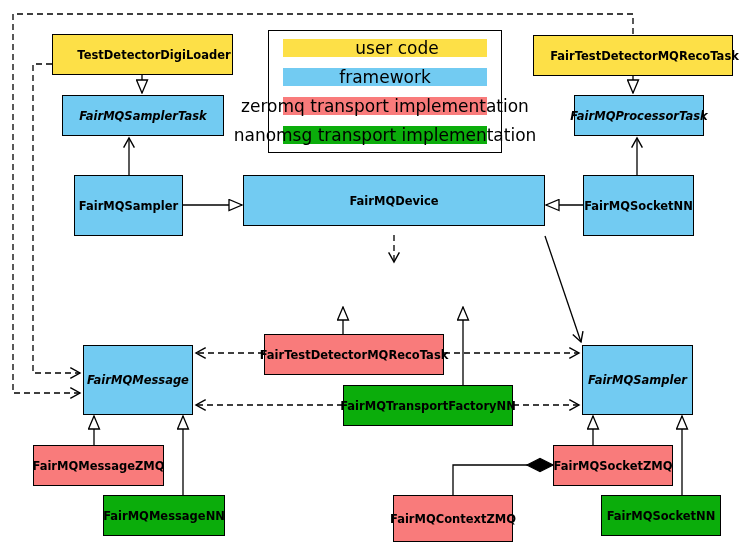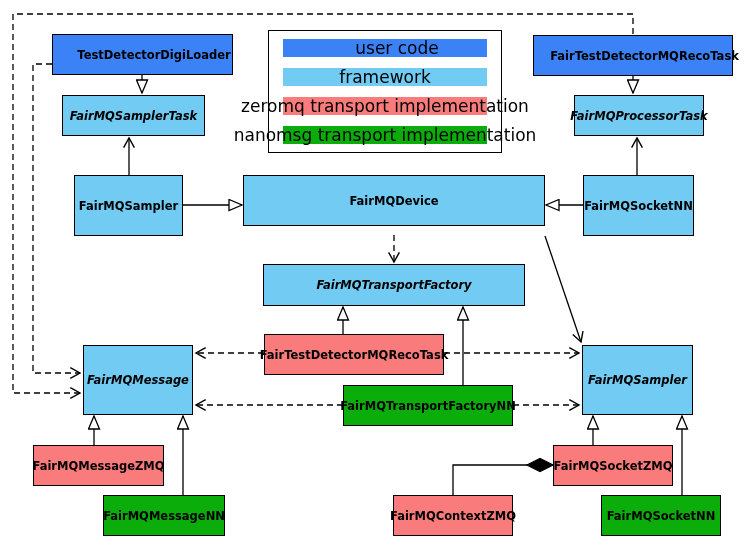--- a/index.html
+++ b/index.html
@@ -7,21 +7,21 @@
     position:relative;width:748px;height:549px;background:#fff;overflow:hidden;
     font-family:"DejaVu Sans","Liberation Sans",sans-serif;
   }
   #edges{position:absolute;left:0;top:0;width:748px;height:549px;pointer-events:none;}
   .node{
     position:absolute;box-sizing:border-box;border:1.4px solid #000;
     display:flex;align-items:center;justify-content:center;text-align:center;
     font-size:11.5px;font-weight:bold;color:#000;white-space:nowrap;padding:1px;
   }
   .abstract{font-style:italic;}
-  .c-user{background:#3b82f6;padding-left:24px;}
+  .c-user{background:#fde047;padding-left:24px;}
   .c-fw{background:#72cbf2;}
   .c-zmq{background:#f97b7b;}
   .c-nn{background:#0bad0b;}
   #legend{
     position:absolute;left:268px;top:30px;width:234px;height:123px;
     box-sizing:border-box;border:1.4px solid #000;background:#fff;
     display:flex;flex-direction:column;justify-content:space-between;
     padding:8px 14px;
   }
   .legend-bar{
@@ -89,57 +89,54 @@
       <span>nanomsg transport implementation</span>
     </div>
   </div>
 
   <div class="node c-user" style="left:52px;top:34px;width:181px;height:41px">
     <span>TestDetectorDigiLoader</span>
   </div>
   <div class="node c-user" style="left:533px;top:35px;width:200px;height:41px">
     <span>FairTestDetectorMQRecoTask</span>
   </div>
-  <div class="node c-fw abstract" style="left:62px;top:95px;width:143px;height:41px">
+  <div class="node c-fw abstract" style="left:62px;top:95px;width:162px;height:41px">
     <span>FairMQSamplerTask</span>
   </div>
   <div class="node c-fw abstract" style="left:574px;top:95px;width:130px;height:41px">
     <span>FairMQProcessorTask</span>
   </div>
   <div class="node c-fw" style="left:74px;top:175px;width:109px;height:61px">
     <span>FairMQSampler</span>
   </div>
   <div class="node c-fw" style="left:243px;top:175px;width:302px;height:51px">
     <span>FairMQDevice</span>
   </div>
   <div class="node c-fw" style="left:583px;top:175px;width:111px;height:61px">
     <span>FairMQSocketNN</span>
-  </div>
-  <div class="node c-fw abstract" style="left:263px;top:264px;width:262px;height:42px">
-    <span>FairMQTransportFactory</span>
   </div>
   <div class="node c-zmq" style="left:264px;top:334px;width:180px;height:41px">
     <span>FairTestDetectorMQRecoTask</span>
   </div>
   <div class="node c-nn" style="left:343px;top:385px;width:170px;height:41px">
     <span>FairMQTransportFactoryNN</span>
   </div>
   <div class="node c-fw abstract" style="left:83px;top:345px;width:110px;height:70px">
     <span>FairMQMessage</span>
   </div>
   <div class="node c-fw abstract" style="left:582px;top:345px;width:111px;height:70px">
     <span>FairMQSampler</span>
   </div>
   <div class="node c-zmq" style="left:33px;top:445px;width:131px;height:41px">
     <span>FairMQMessageZMQ</span>
   </div>
   <div class="node c-nn" style="left:103px;top:495px;width:122px;height:41px">
     <span>FairMQMessageNN</span>
   </div>
-  <div class="node c-zmq" style="left:393px;top:495px;width:120px;height:41px">
+  <div class="node c-zmq" style="left:393px;top:495px;width:120px;height:47px">
     <span>FairMQContextZMQ</span>
   </div>
   <div class="node c-zmq" style="left:553px;top:445px;width:120px;height:41px">
     <span>FairMQSocketZMQ</span>
   </div>
   <div class="node c-nn" style="left:601px;top:495px;width:120px;height:41px">
     <span>FairMQSocketNN</span>
   </div>
 
 </div>

